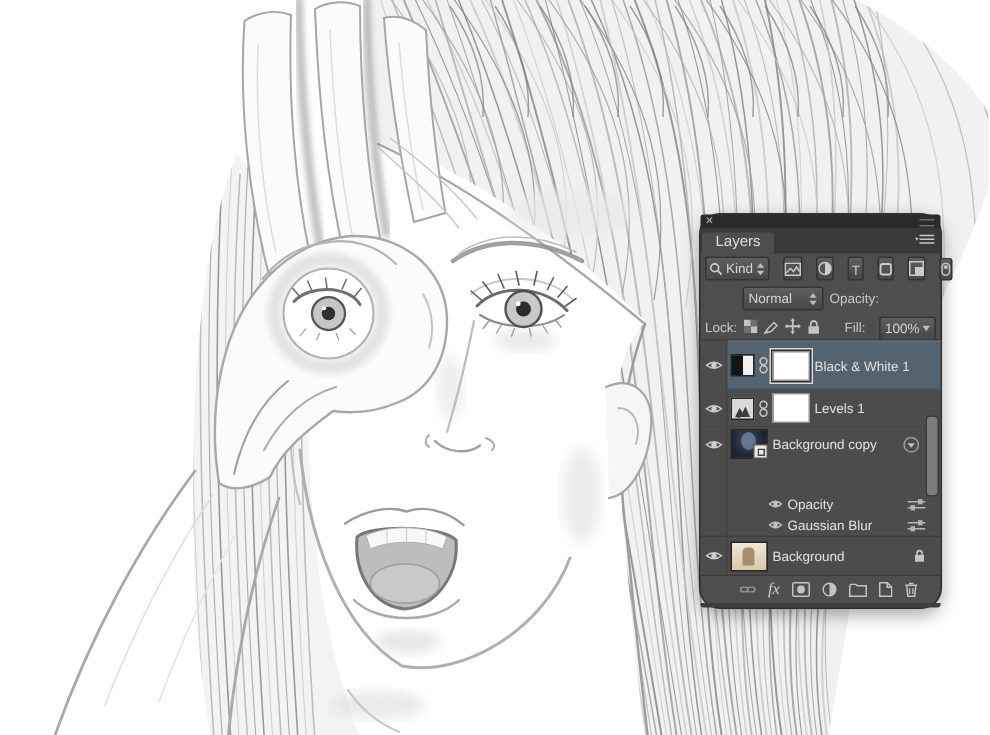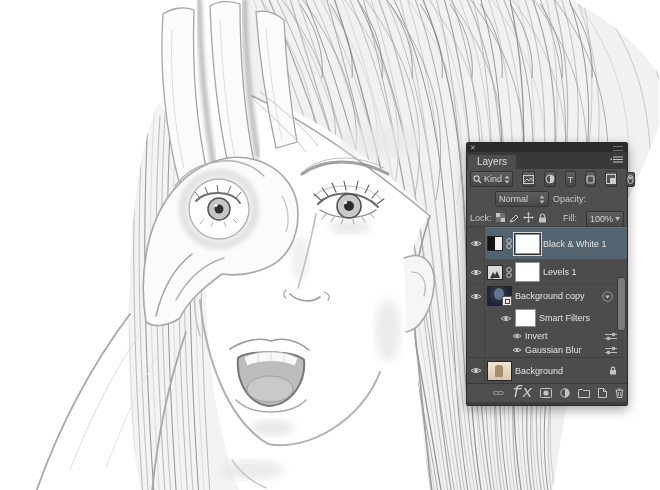--- a/index.html
+++ b/index.html
@@ -6,21 +6,21 @@
   body{
     width:660px;height:490px;position:relative;overflow:hidden;background:#ffffff;
     font-family:"Liberation Sans", sans-serif;
   }
   
   #sketch{position:absolute;left:0;top:0;}
 
   
   .panel{
     position:absolute;left:466px;top:142px;width:160px;
-    background:#4e4e4e;border:1px solid #2b2b2b;border-radius:2px;
+    background:#4e4e4e;border:1px solid #2b2b2b;border-radius:14px;
     box-shadow:0 4px 12px rgba(0,0,0,.35);
     font-size:9px;color:#d6d6d6;user-select:none;
   }
   .chrome{height:9px;background:#2b2b2b;position:relative;border-radius:2px 2px 0 0;}
   .chrome .x{position:absolute;left:3px;top:0px;font-size:7px;line-height:9px;color:#b9b9b9;cursor:pointer;}
   .chrome .grip{position:absolute;right:4px;top:3px;width:10px;height:3px;
     border-top:1px solid #6c6c6c;border-bottom:1px solid #6c6c6c;}
   .tabbar{height:17px;background:#393939;display:flex;align-items:flex-end;}
   .tab{background:#4e4e4e;height:14px;line-height:14px;padding:0 9px;margin-left:1px;
     border-radius:2px 2px 0 0;font-size:10px;color:#dedede;}
@@ -69,21 +69,21 @@
   .lname{white-space:nowrap;color:#e2e2e2;}
   .indent10{width:10px;flex:none;}
   .indent22{width:22px;flex:none;}
   .rright{margin-left:auto;margin-right:8px;display:flex;align-items:center;cursor:pointer;}
   .scrollthumb{position:absolute;right:1px;top:50px;width:7px;height:52px;background:#7b7b7b;
     border:1px solid #3a3a3a;border-radius:3px;cursor:grab;}
   .smallmask{width:19px;height:16px;background:#fff;border:1px solid #8f8f8f;flex:none;}
 
   .toolbar{height:18px;border-top:1px solid #3a3a3a;display:flex;align-items:center;gap:8px;padding-left:26px;}
   .tbtn{display:flex;align-items:center;justify-content:center;cursor:pointer;}
-  .fx{font-family:Liberation Mono, monospace;font-style:italic;font-size:17px;color:#cccccc;line-height:10px;}
+  .fx{font-family:Liberation Serif, serif;font-style:italic;font-size:11px;color:#cccccc;line-height:10px;}
   .bottomedge{height:3px;background:#3e3e3e;border-radius:0 0 2px 2px;}
 </style>
 </head>
 <body>
 
 <svg id="sketch" width="660" height="490" viewBox="0 0 660 490" xmlns="http://www.w3.org/2000/svg">
   <defs>
     <filter id="b2">
         <feGaussianBlur stdDeviation="2"></feGaussianBlur>
       </filter>
@@ -524,40 +524,31 @@
           <svg width="11" height="11">
               <circle cx="5.5" cy="5.5" r="4.8" fill="none" stroke="#9c9c9c"></circle>
               <path d="M3 4.5 L8 4.5 L5.5 7.5 Z" fill="#c0c0c0"></path>
             </svg>
         </span>
       </div>
     </div>
 
     <div class="lrow r-sf">
       <div class="gut"></div>
-      <div class="rowbody">
-        <div class="indent10"></div>
-        <svg width="12" height="9">
-            <path d="M1 4.5 Q6 0.5 11 4.5 Q6 8.5 1 4.5 Z" fill="none" stroke="#c4c4c4"></path>
-            <circle cx="6" cy="4.5" r="1.8" fill="#c4c4c4"></circle>
-          </svg>
-        <div class="smallmask"></div>
-        <span class="lname">Smart Filters</span>
-      </div>
     </div>
 
     <div class="lrow r-sub">
       <div class="gut"></div>
       <div class="rowbody">
         <div class="indent22"></div>
         <svg width="10" height="8">
             <path d="M1 4 Q5 0.5 9 4 Q5 7.5 1 4 Z" fill="none" stroke="#c4c4c4"></path>
             <circle cx="5" cy="4" r="1.5" fill="#c4c4c4"></circle>
           </svg>
-        <span class="lname">Invert</span>
+        <span class="lname">Opacity</span>
         <span class="rright">
           <svg width="12" height="9">
               <g stroke="#b5b5b5" stroke-width="1">
                 <path d="M0 2.5 H12"></path>
                 <path d="M0 6.5 H12"></path>
               </g>
               <rect x="7" y="0.8" width="3" height="3.4" fill="#b5b5b5"></rect>
               <rect x="2" y="4.8" width="3" height="3.4" fill="#b5b5b5"></rect>
             </svg>
         </span>

